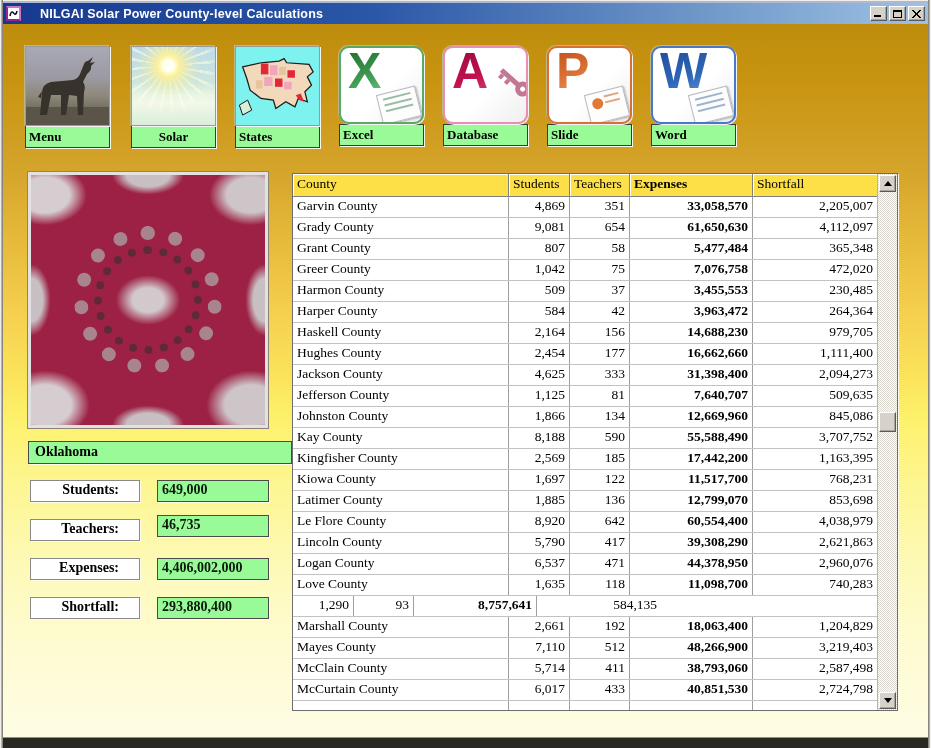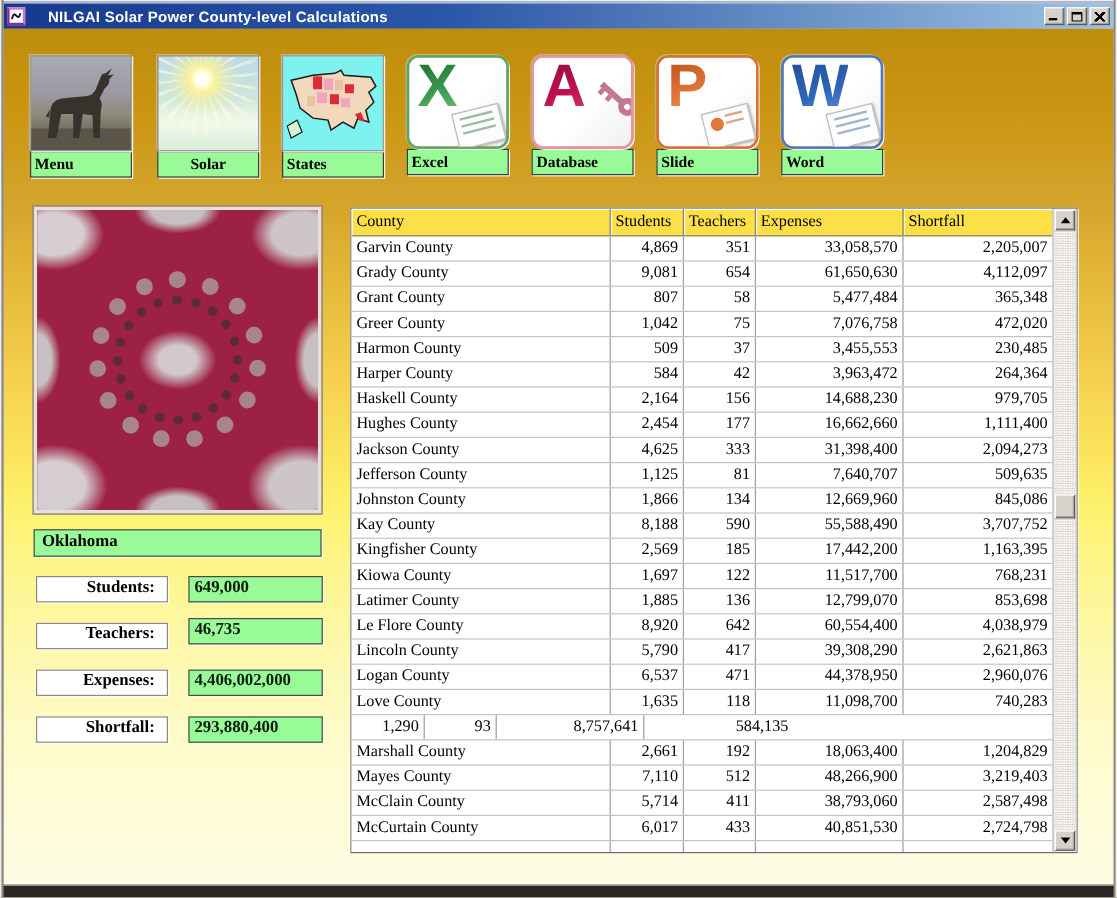--- a/index.html
+++ b/index.html
@@ -76,33 +76,33 @@
       radial-gradient(ellipse 62px 48px at 6% 92%, #D6CDD1 0 42%, rgba(214,205,209,0) 72%),
       radial-gradient(ellipse 62px 48px at 94% 92%,#CEC5C9 0 42%, rgba(206,197,201,0) 72%),
       radial-gradient(ellipse 48px 26px at 50% 0%, #C8BFC3 0 45%, rgba(200,191,195,0) 75%),
       radial-gradient(ellipse 48px 26px at 50% 100%,#C8BFC3 0 45%, rgba(200,191,195,0) 75%),
       radial-gradient(ellipse 26px 48px at 0% 50%, #C8BFC3 0 45%, rgba(200,191,195,0) 75%),
       radial-gradient(ellipse 26px 48px at 100% 50%,#C8BFC3 0 45%, rgba(200,191,195,0) 75%),
       radial-gradient(ellipse 52px 40px at 50% 50%,#D2C9CD 0 30%, rgba(210,201,205,0) 62%); }
   .f-ring { position:absolute; left:50%; top:50%; width:148px; height:148px; margin:-74px 0 0 -74px; border-radius:50%; border:14px dotted #A8848E; }
   .f-ring2 { position:absolute; left:50%; top:50%; width:108px; height:108px; margin:-54px 0 0 -54px; border-radius:50%; border:8px dotted #5E2A38; }
 
-  .state-bar { position:absolute; left:25px; top:417px; width:240px; height:23px; background:#98FB98; border:1px solid #4A4A4A; box-shadow:1px 1px 0 #FDFCE8; font:bold 14px "Liberation Serif",serif; padding:2px 0 0 6px; color:#000; }
-
-  .fld-label { position:absolute; left:27px; width:110px; height:22px; background:#FFFFFF; border:1px solid #8A8A8A; box-shadow:1px 1px 0 #FDFCE8; font:bold 14px "Liberation Serif",serif; text-align:right; padding:1px 10px 0 0; color:#000; }
+  .state-bar { position:absolute; left:25px; top:417px; width:264px; height:23px; background:#98FB98; border:1px solid #4A4A4A; box-shadow:1px 1px 0 #FDFCE8; font:bold 14px "Liberation Serif",serif; padding:2px 0 0 6px; color:#000; }
+
+  .fld-label { position:absolute; left:27px; width:110px; height:22px; background:#FFFFFF; border:1px solid #8A8A8A; box-shadow:1px 1px 0 #FDFCE8; font:bold 14px "Liberation Serif",serif; text-align:right; padding:1px 20px 0 0; color:#000; }
   .fld-value { position:absolute; left:154px; width:112px; height:22px; background:#98FB98; border:1px solid #4A4A4A; box-shadow:1px 1px 0 #FDFCE8; font:bold 14px "Liberation Serif",serif; padding:1px 0 0 4px; color:#0A1A0A; }
 
   
   .table { position:absolute; left:289px; top:149px; width:606px; height:538px; background:#FFFFFF; border:1px solid #6E6E6E; box-shadow:1px 1px 0 #FBFAE8; }
   .tgrid { position:absolute; left:0; top:0; right:20px; bottom:0; overflow:hidden; background:#FFF; }
   .theader { display:flex; height:23px; background:#fde047; border-bottom:1px solid #808080; }
   .hcell { font-size:13.5px; padding:2px 4px 0 4px; border-right:1px solid #808080; box-shadow:inset 1px 1px 0 #FFFFFF; white-space:nowrap; overflow:hidden; }
   .trow { display:flex; height:21px; border-bottom:1px solid #C2C2C2; }
   .tcell { font-size:13.5px; padding:1px 4px 0 4px; border-right:1px solid #9E9E9E; white-space:nowrap; overflow:hidden; }
-  .c0 { width:216px; } .c1 { width:61px; } .c2 { width:60px; } .c3 { width:123px; } .c4 { width:124px; border-right:none; }
+  .c0 { width:216px; } .c1 { width:61px; } .c2 { width:60px; } .c3 { width:123px;font-weight:bold; } .c4 { width:124px; border-right:none; }
   .num { text-align:right; }
   .scroll { position:absolute; right:0; top:0; bottom:0; width:20px; border-left:1px solid #B4B4B4;
     background:repeating-conic-gradient(#FFFFFF 0% 25%, #DBD7CF 0% 50%) 0 0/2px 2px; }
   .sb-btn { position:absolute; left:1px; width:17px; height:17px; background:#D6D2CA; border:1px solid; border-color:#FFFFFF #5A5A5A #5A5A5A #FFFFFF; box-shadow:inset -1px -1px 0 #A8A49C; display:flex; align-items:center; justify-content:center; }
   .sb-up { top:1px; } .sb-down { bottom:1px; }
   .arr-up { width:0; height:0; border-left:4px solid transparent; border-right:4px solid transparent; border-bottom:5px solid #000; }
   .arr-down { width:0; height:0; border-left:4px solid transparent; border-right:4px solid transparent; border-top:5px solid #000; }
   .sb-thumb { position:absolute; left:1px; top:238px; width:17px; height:20px; background:#D6D2CA; border:1px solid; border-color:#FFFFFF #5A5A5A #5A5A5A #FFFFFF; box-shadow:inset -1px -1px 0 #A8A49C; }
 </style>
 </head>

